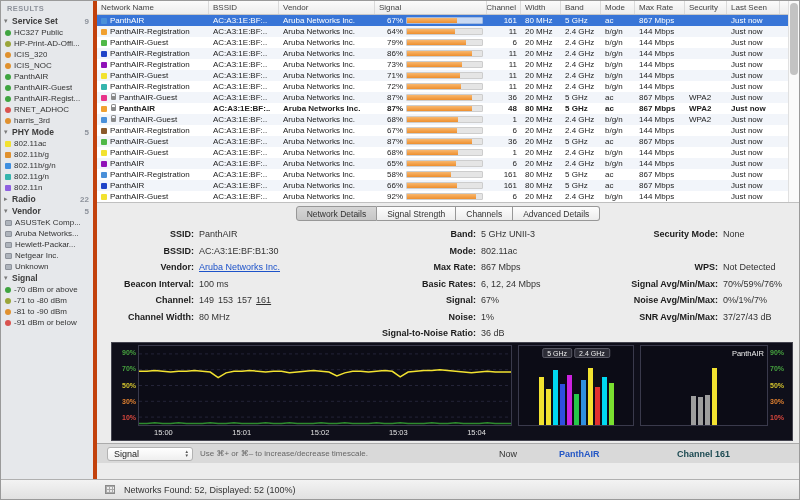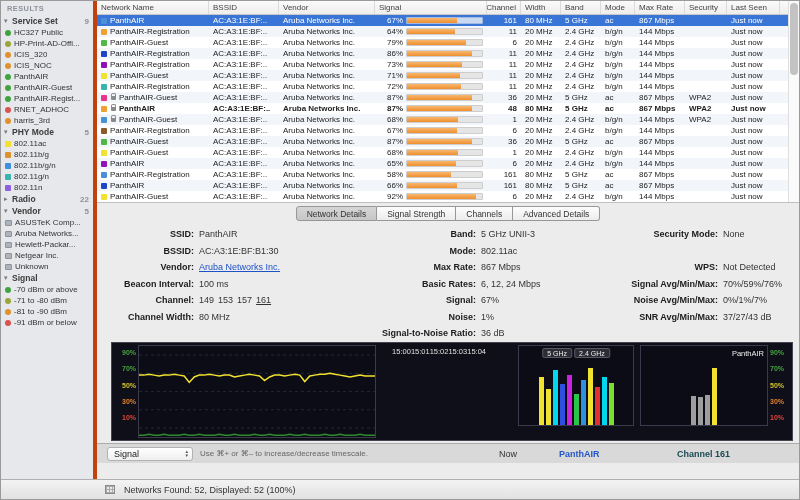--- a/index.html
+++ b/index.html
@@ -71,21 +71,21 @@
   .token.active{text-decoration:underline}
   
   .charts{height:103px;flex-shrink:0;padding:2px 6px 2px 14px;background:#ececec;display:flex}
   .darkbox{flex:1;background:#0f0f1a;border:1px solid #44444f;display:flex;padding:2px}
   .ycol{width:24px;display:flex;flex-direction:column}
   .ycolR{width:22px}
   .yrel{flex:1;position:relative}
   .ylab{position:absolute;right:2px;font-size:7px;font-weight:bold}
   .ycolR .ylab{right:auto;left:2px}
   .foot{height:12px}
-  .linepanel{flex:1;display:flex;flex-direction:row;min-width:0}
+  .linepanel{flex:1;display:flex;flex-direction:column;min-width:0}
   .plotbox{flex:1;border:1px solid #3a3a4c;background:#0c0c16;position:relative}
   .plotbox svg{position:absolute;inset:0;width:100%;height:100%}
   .xlabels{height:12px;display:flex;justify-content:space-between;align-items:center;padding:0 26px 0 16px;color:#e0e0e0;font-size:7.5px}
   .panel{display:flex;flex-direction:column;position:relative;margin-left:6px}
   .panelA{width:116px}.panelB{width:128px}
   .barsbox{flex:1;border:1px solid #3a3a4c;background:#0c0c16;display:flex;align-items:flex-end;justify-content:center;gap:2px;padding:13px 3px 0}
   .bar{width:5px;flex-shrink:0}
   .bandtabs{position:absolute;top:3px;left:50%;transform:translateX(-50%);display:flex;gap:2px;z-index:2}
   .bandtab{background:#2c2c36;color:#eee;border:1px solid #5a5a66;font-size:7px;padding:0 4px;border-radius:2px;height:10px;display:flex;align-items:center;white-space:nowrap}
   .overlay{position:absolute;top:4px;right:4px;color:#eee;font-size:7.5px;z-index:2}

